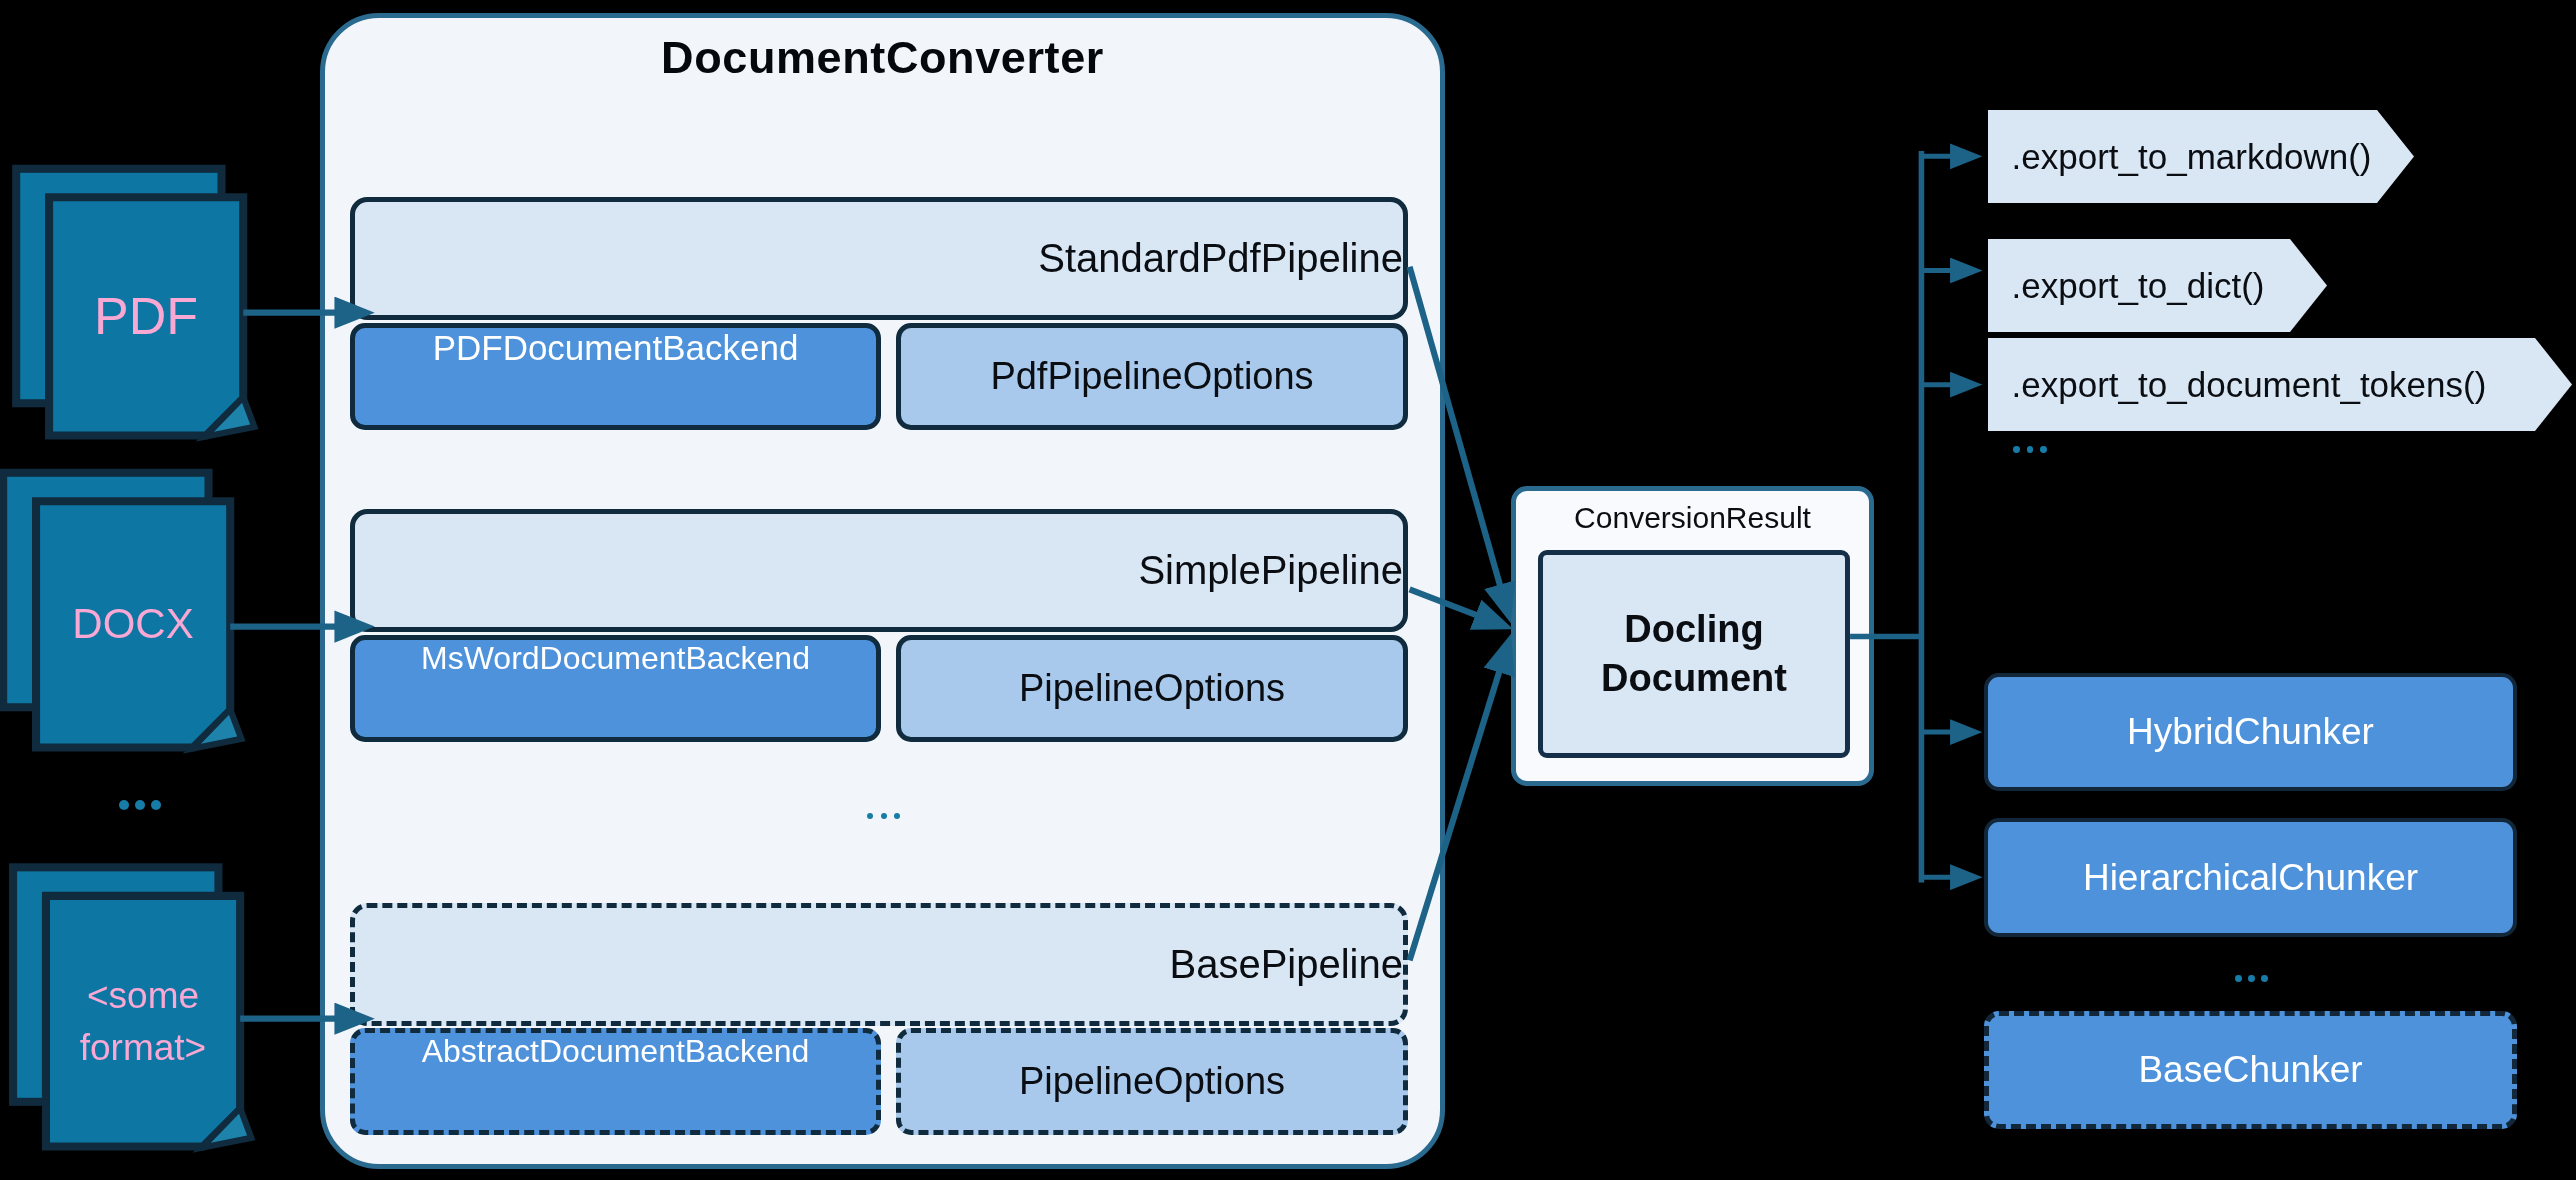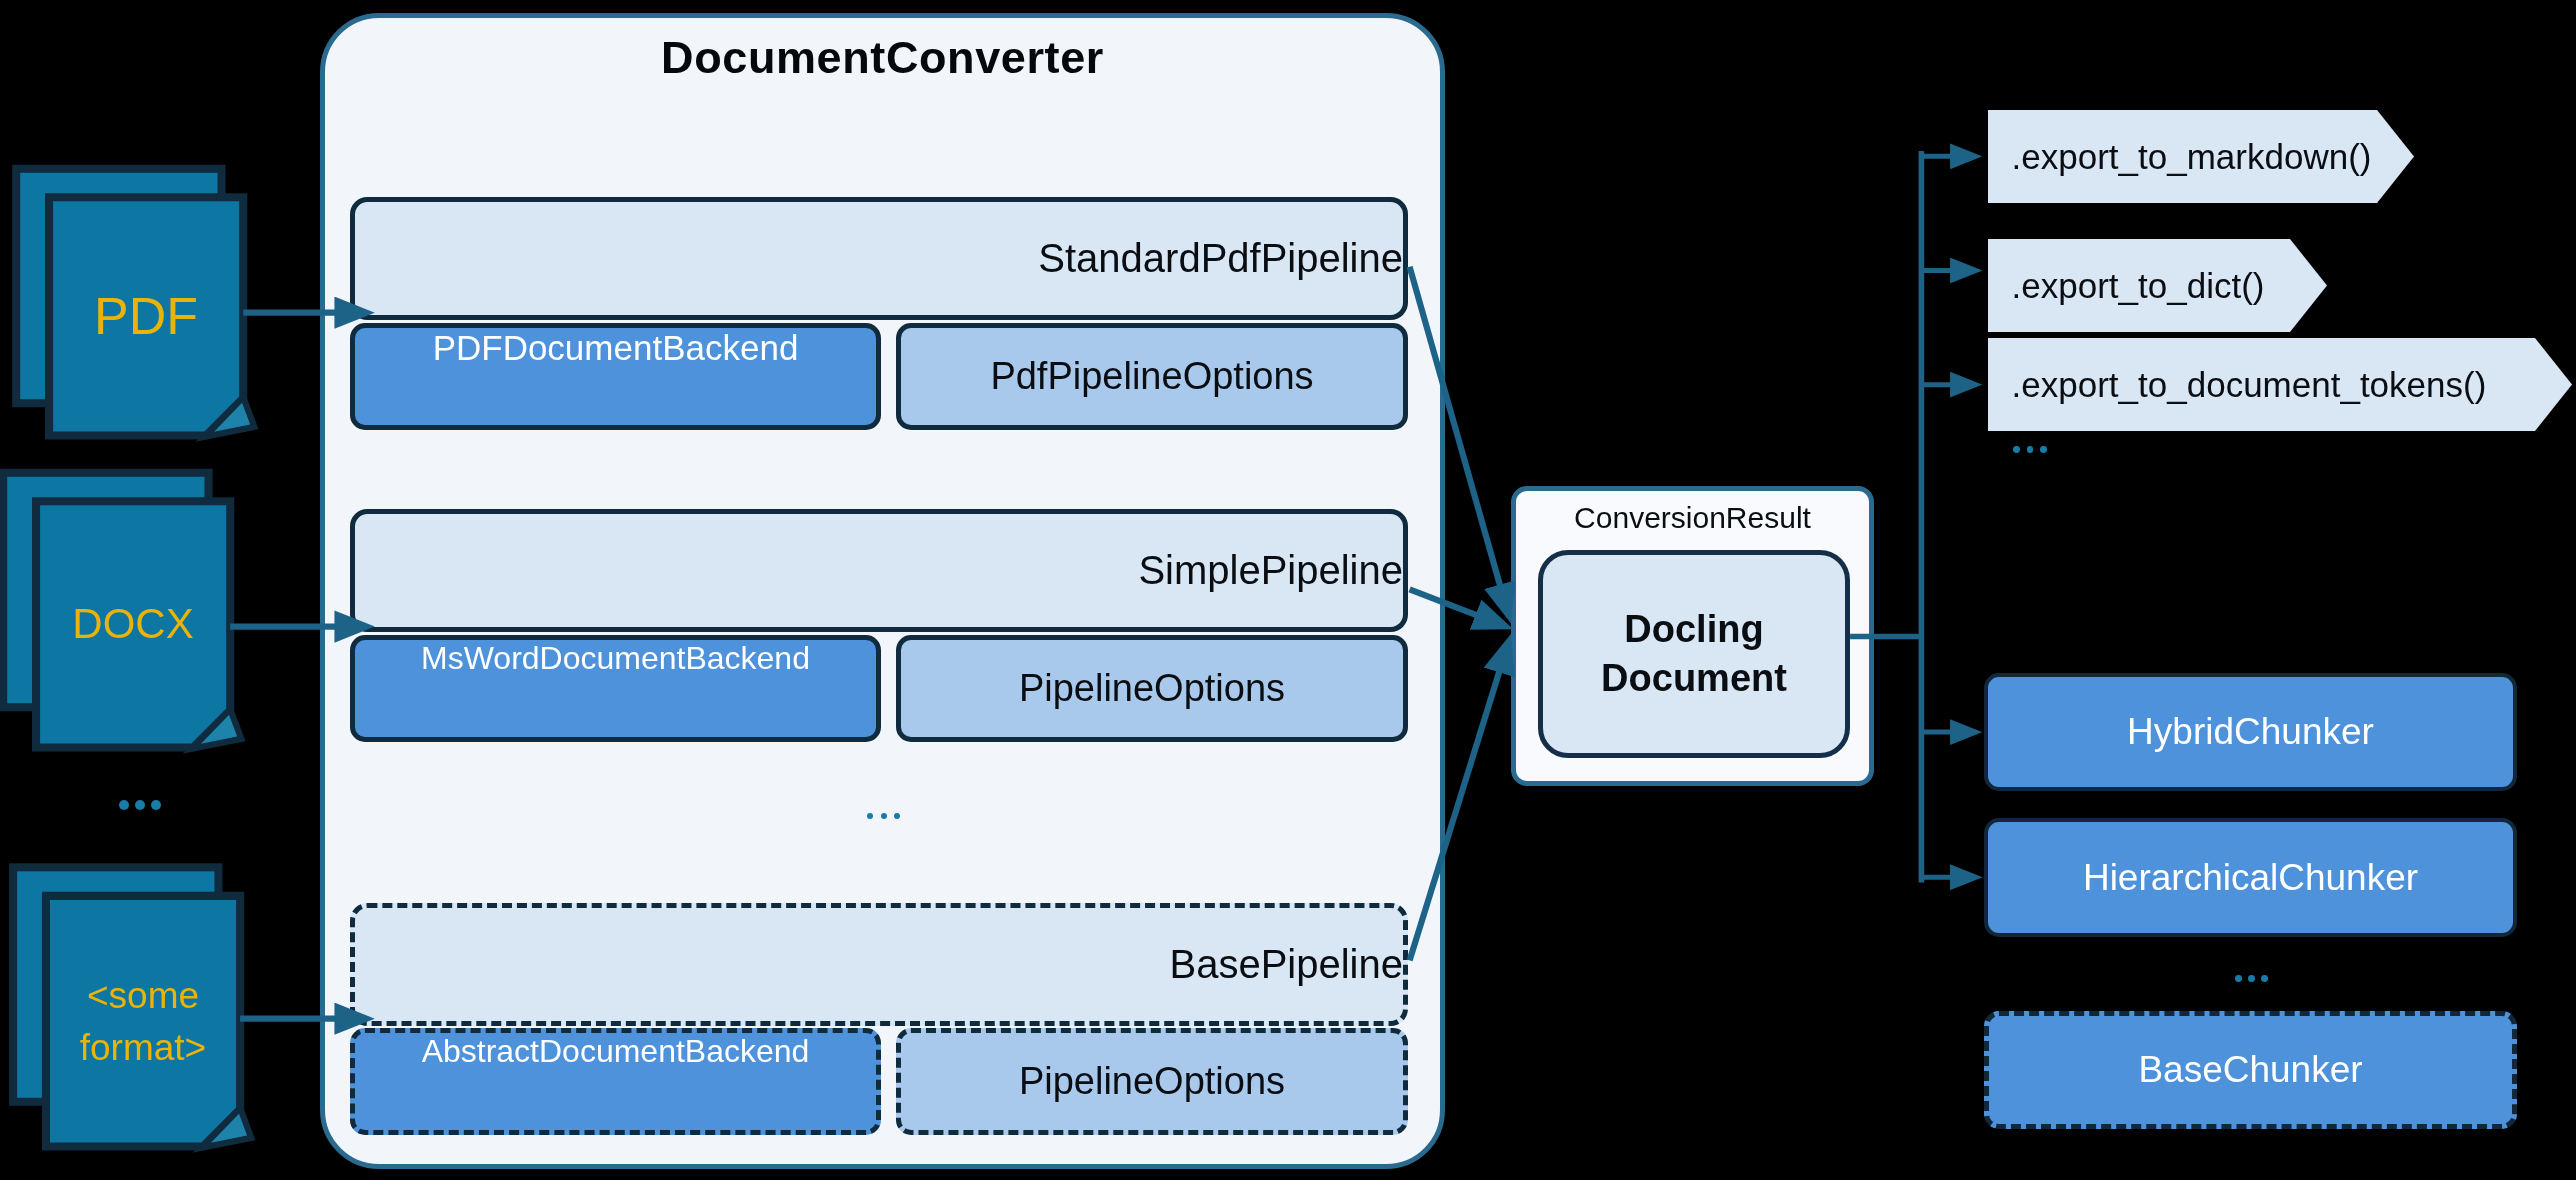--- a/index.html
+++ b/index.html
@@ -49,21 +49,21 @@
     left:1511px;top:486px;width:363px;height:300px;
     background:#f8fafe;border:5px solid #2a6a8f;border-radius:16px;
   }
   .cr-label{
     left:1511px;top:496px;width:363px;height:43px;
     display:flex;align-items:center;justify-content:center;
     font-size:30px;color:#0a0d12;
   }
   .docling-box{
     left:1538px;top:550px;width:312px;height:208px;
-    background:#d9e6f4;border:5.6px solid #142f47;border-radius:30px;
+    background:#d9e6f4;border:5.6px solid #142f47;border-radius:9px;
     display:flex;align-items:center;justify-content:center;text-align:center;
     font-size:38px;font-weight:bold;color:#0a0d12;
     white-space:pre-line;line-height:1.3;
   }
 
   
   .pennant{
     left:1988px;height:93px;
     background:#d9e6f4;
     display:flex;align-items:center;
@@ -82,21 +82,21 @@
     display:flex;align-items:center;justify-content:center;
     font-size:37px;color:#ffffff;
   }
   .chunker-1{top:673px;height:118px;}
   .chunker-2{top:818px;height:119px;}
   .chunker-3{top:1011px;height:118px;border-width:5px;text-align:center;}
 
   
   .icon-label{
     display:flex;align-items:center;justify-content:center;text-align:center;
-    color:#eab308;white-space:pre-line;
+    color:#f9a8d4;white-space:pre-line;
   }
   .pdf-label{left:49px;top:197px;width:194px;height:238px;font-size:52px;}
   .docx-label{left:36px;top:501px;width:194px;height:246px;font-size:42px;}
   .fmt-label{left:46px;top:896px;width:194px;height:251px;font-size:37px;line-height:1.4;}
 
   
   .dots{display:flex;align-items:center;}
   .dots i{display:block;border-radius:50%;background:#177ca8;}
   .dots-left{left:119px;top:800px;}
   .dots-left i{width:10px;height:10px;margin-right:6.2px;}

